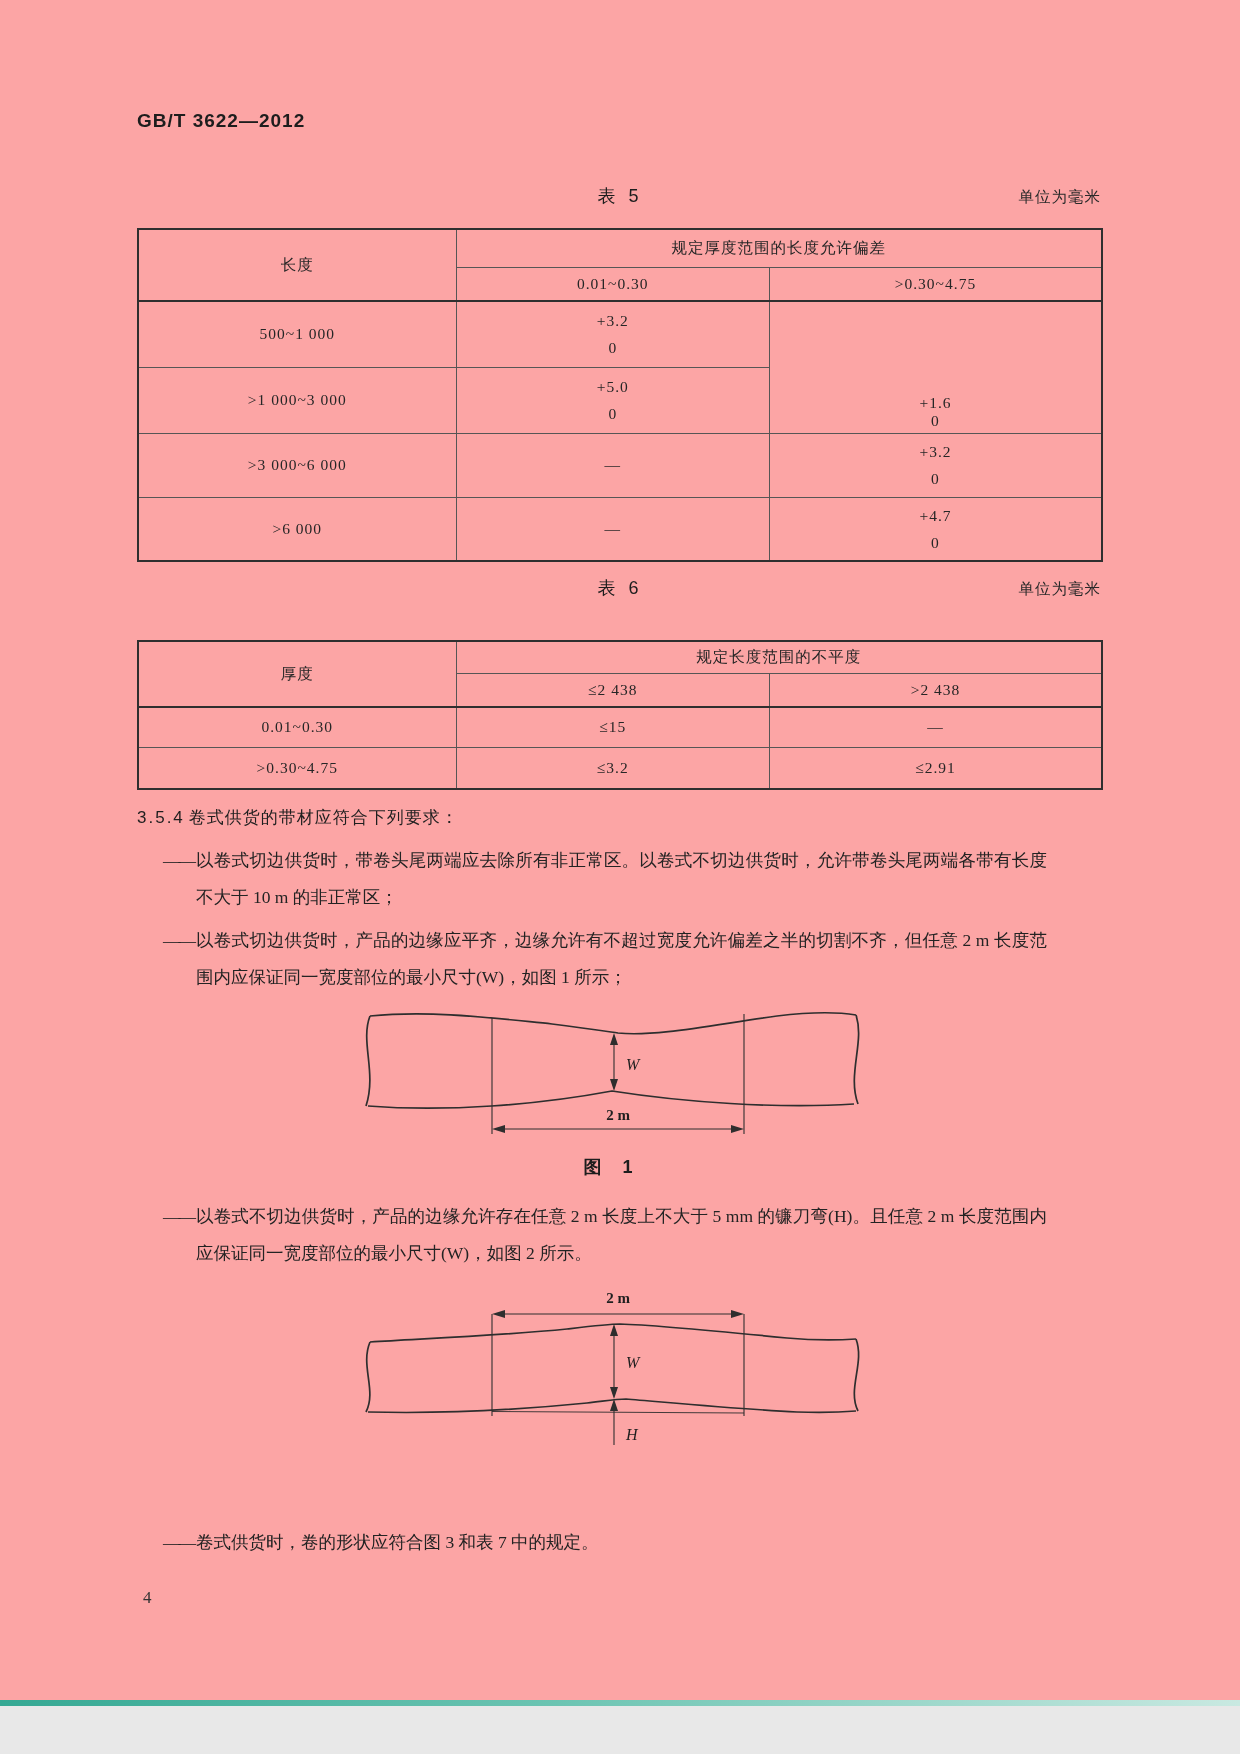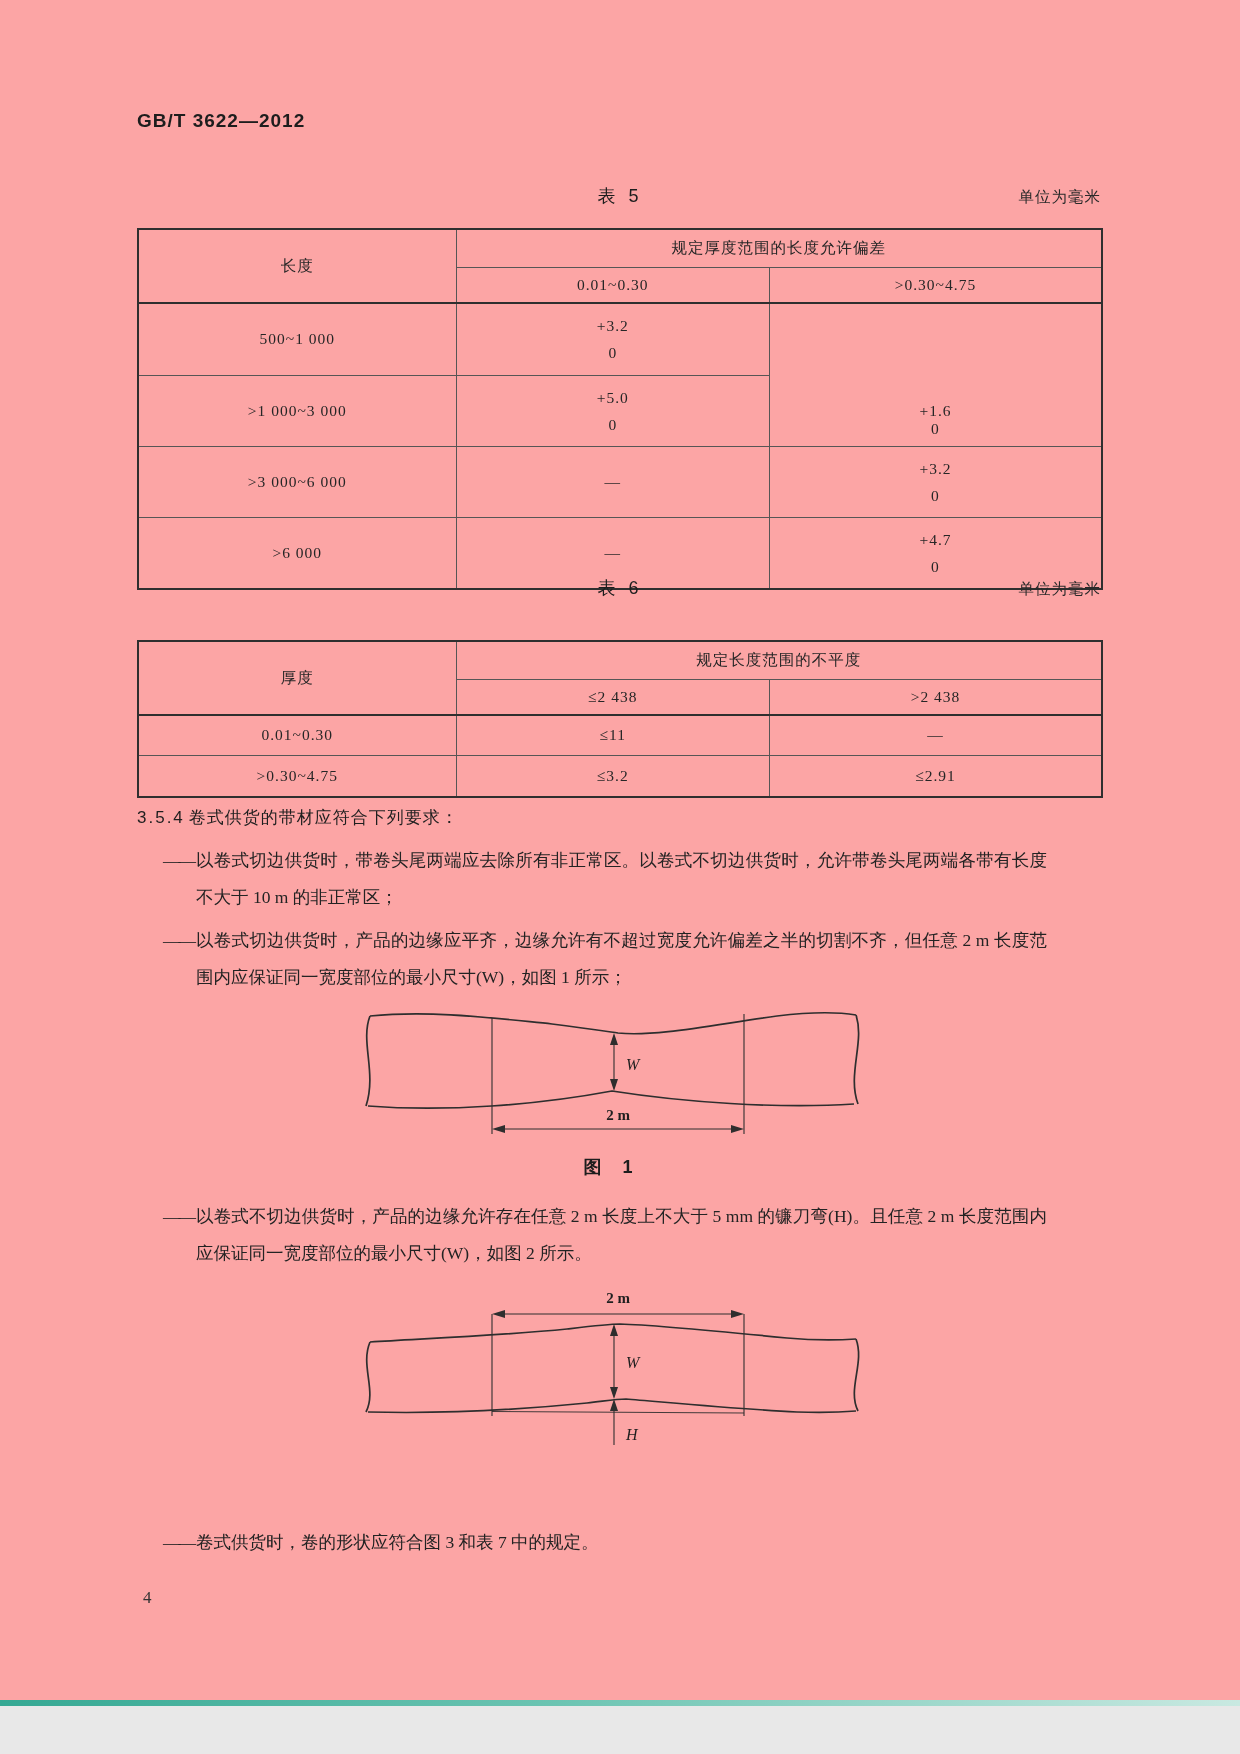--- a/index.html
+++ b/index.html
@@ -19,21 +19,21 @@
   .cap-row{position:absolute;left:137px;width:966px;text-align:center;height:26px;}
   .cap{font-weight:normal;font-size:18px;letter-spacing:4px;color:#1d1d1d;}
   .unit{position:absolute;right:2px;top:3px;font-size:15.5px;letter-spacing:1px;color:#2a2a2a;}
 
   table.tbl{
     position:absolute;left:137px;width:966px;
     border-collapse:collapse;table-layout:fixed;
     font-size:15.5px;color:#262626;
   }
   table.tbl{border:2px solid #2f2f2f;}
-  .tbl td{border:1px solid #565656;text-align:center;vertical-align:middle;padding:8px;letter-spacing:1px;}
+  .tbl td{border:1px solid #565656;text-align:center;vertical-align:middle;padding:1px;letter-spacing:1px;}
   .tbl tr.h-sep td{border-bottom:2px solid #2f2f2f;}
   .tbl td.rowhead{border-bottom:2px solid #2f2f2f;}
   .tol div{line-height:27px;}
   .tol-merged{display:flex;flex-direction:column;justify-content:flex-end;height:126px;}
 
   .sec-heading{
     position:absolute;left:137px;top:806px;font-size:17px;color:#1f1f1f;
     font-family:"Liberation Sans","DejaVu Sans",sans-serif;letter-spacing:1px;
   }
   .sec-heading .sec-num{margin-right:4px;letter-spacing:2px;}
@@ -144,21 +144,21 @@
       <tr style="height:32px">
         <td rowspan="2" class="rowhead">厚度</td>
         <td colspan="2">规定长度范围的不平度</td>
       </tr>
       <tr style="height:34px" class="h-sep">
         <td>≤2 438</td>
         <td>&gt;2 438</td>
       </tr>
       <tr style="height:40px">
         <td>0.01~0.30</td>
-        <td>≤11</td>
+        <td>≤15</td>
         <td>—</td>
       </tr>
       <tr style="height:42px">
         <td>&gt;0.30~4.75</td>
         <td>≤3.2</td>
         <td>≤2.91</td>
       </tr>
     </tbody>
   </table>
 

